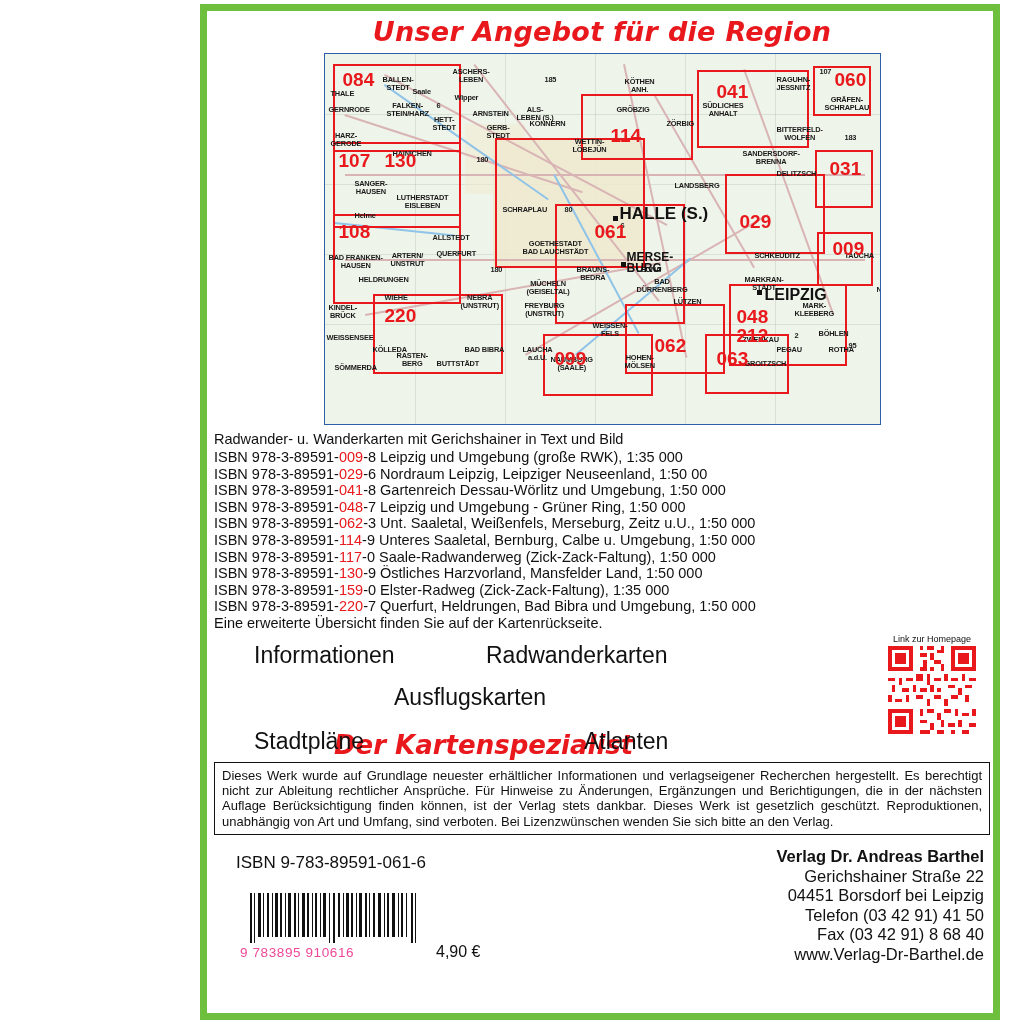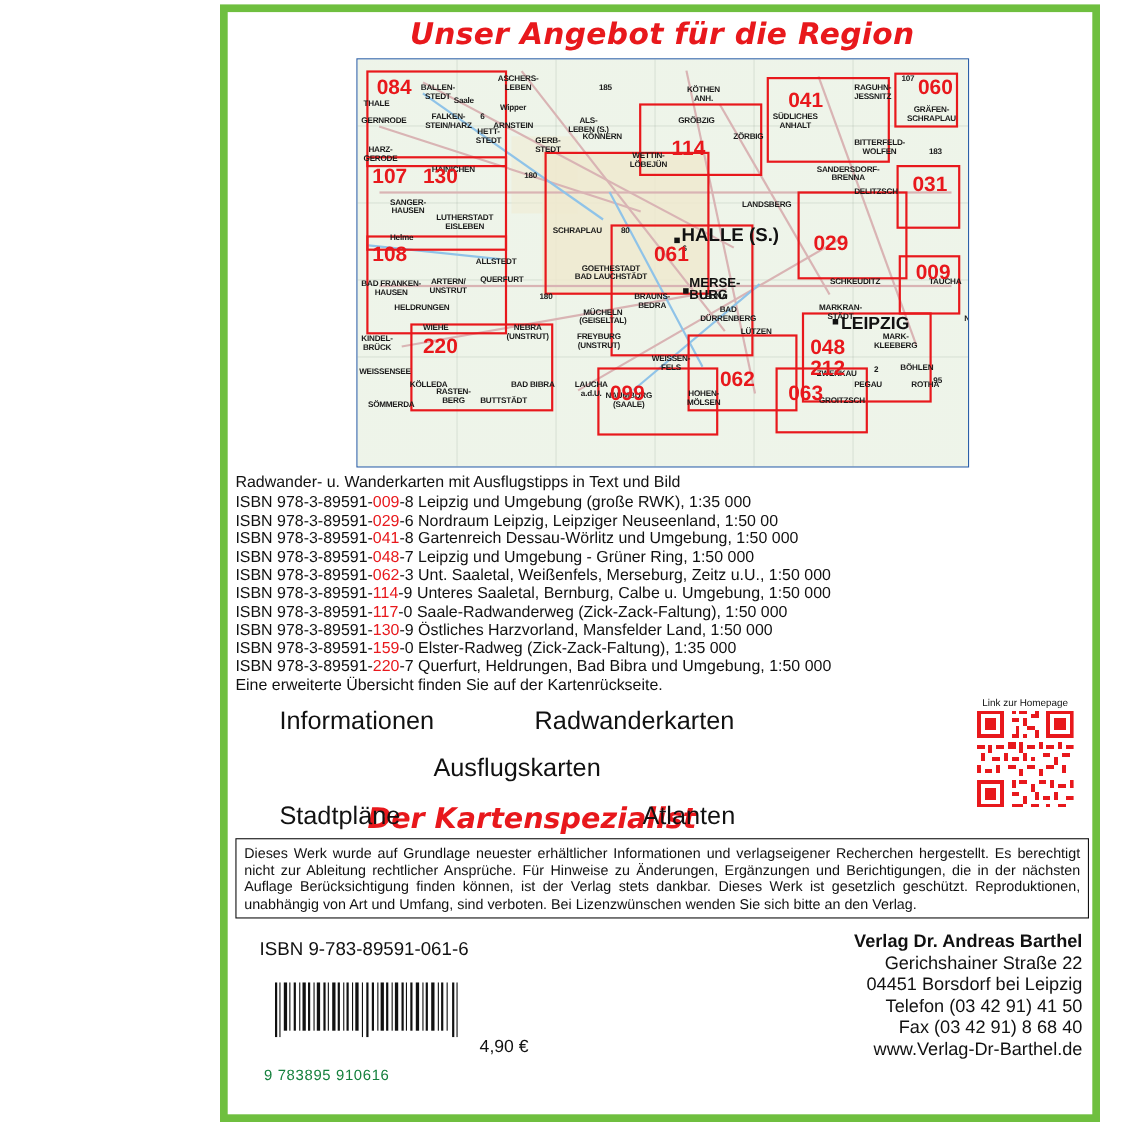--- a/index.html
+++ b/index.html
@@ -86,21 +86,21 @@
   
   .legal{
     margin-top:6px;border:1px solid #111;padding:5px 7px;font-size:13px;line-height:15.4px;
     color:#111;text-align:justify;
   }
 
   
   .footer{position:relative;margin-top:12px;height:128px;}
   .isbn-foot{position:absolute;left:22px;top:6px;font-size:17px;color:#111;}
   .barcode{position:absolute;left:34px;top:46px;width:172px;height:50px;}
-  .barcode-num{position:absolute;left:26px;top:98px;font-size:13.5px;letter-spacing:.6px;color:#15803d;margin-top:25px;}
+  .barcode-num{position:absolute;left:26px;top:98px;font-size:13.5px;letter-spacing:.6px;color:#ec4899;}
   .price{position:absolute;left:222px;top:96px;font-size:16px;color:#111;}
   .pub{position:absolute;right:6px;top:0;text-align:right;font-size:16.5px;line-height:19.5px;color:#111;}
   .pub .name{font-weight:bold;}
 </style>
 </head>
 <body>
 
 <div class="page">
   <div class="white-left"></div>
   <div class="green-frame"></div>
@@ -169,21 +169,21 @@
         <div class="place" style="left: 378px; top: 48px; white-space: pre;">SÜDLICHES
 ANHALT</div>
         <div class="place" style="left: 452px; top: 22px; white-space: pre;">RAGUHN-
 JESSNITZ</div>
         <div class="place" style="left: 495px; top: 14px; white-space: pre;">107</div>
         <div class="place" style="left: 500px; top: 42px; white-space: pre;">GRÄFEN-
 SCHRAPLAU</div>
         <div class="place" style="left: 4px; top: 52px; white-space: pre;">GERNRODE</div>
         <div class="place" style="left: 62px; top: 48px; white-space: pre;">FALKEN-
 STEIN/HARZ</div>
-        <div class="place" style="left: 124px; top: 56px; white-space: pre;">ARNSTEIN</div>
+        <div class="place" style="left: 148px; top: 56px; white-space: pre;">ARNSTEIN</div>
         <div class="place" style="left: 192px; top: 52px; white-space: pre;">ALS-
 LEBEN (S.)</div>
         <div class="place" style="left: 292px; top: 52px; white-space: pre;">GRÖBZIG</div>
         <div class="place" style="left: 452px; top: 72px; white-space: pre;">BITTERFELD-
 WOLFEN</div>
         <div class="place" style="left: 520px; top: 80px; white-space: pre;">183</div>
         <div class="place" style="left: 6px; top: 78px; white-space: pre;">HARZ-
 GERODE</div>
         <div class="place" style="left: 108px; top: 62px; white-space: pre;">HETT-
 STEDT</div>
@@ -283,21 +283,21 @@
         <div class="sheetnum" style="left: 392px; top: 295px;">063</div>
         <div class="city" style="left: 295px; top: 150px; font-size: 17px;">HALLE (S.)</div>
         <div class="city" style="left: 440px; top: 232px; font-size: 16px;">LEIPZIG</div>
         <div class="city" style="left: 302px; top: 196px; font-size: 12px;">MERSE-</div>
         <div class="city" style="left: 302px; top: 207px; font-size: 12px;">BURG</div>
         <div class="dot" style="left: 288px; top: 162px;"></div>
         <div class="dot" style="left: 296px; top: 208px;"></div>
         <div class="dot" style="left: 432px; top: 236px;"></div>
       </div>
 
-    <div class="listhead">Radwander- u. Wanderkarten mit Ausflugstipps in Text und Bild</div>
+    <div class="listhead">Radwander- u. Wanderkarten mit Gerichshainer in Text und Bild</div>
     <div class="isbn-list" id="isbn-list">
         <div class="isbn-row"><span>ISBN 978-3-89591-</span><span class="red">009</span><span>-8 Leipzig und Umgebung (große RWK), 1:35 000</span></div>
         <div class="isbn-row"><span>ISBN 978-3-89591-</span><span class="red">029</span><span>-6 Nordraum Leipzig, Leipziger Neuseenland, 1:50 00</span></div>
         <div class="isbn-row"><span>ISBN 978-3-89591-</span><span class="red">041</span><span>-8 Gartenreich Dessau-Wörlitz und Umgebung, 1:50 000</span></div>
         <div class="isbn-row"><span>ISBN 978-3-89591-</span><span class="red">048</span><span>-7 Leipzig und Umgebung - Grüner Ring, 1:50 000</span></div>
         <div class="isbn-row"><span>ISBN 978-3-89591-</span><span class="red">062</span><span>-3 Unt. Saaletal, Weißenfels, Merseburg, Zeitz u.U., 1:50 000</span></div>
         <div class="isbn-row"><span>ISBN 978-3-89591-</span><span class="red">114</span><span>-9 Unteres Saaletal, Bernburg, Calbe u. Umgebung, 1:50 000</span></div>
         <div class="isbn-row"><span>ISBN 978-3-89591-</span><span class="red">117</span><span>-0 Saale-Radwanderweg (Zick-Zack-Faltung), 1:50 000</span></div>
         <div class="isbn-row"><span>ISBN 978-3-89591-</span><span class="red">130</span><span>-9 Östliches Harzvorland, Mansfelder Land, 1:50 000</span></div>
         <div class="isbn-row"><span>ISBN 978-3-89591-</span><span class="red">159</span><span>-0 Elster-Radweg (Zick-Zack-Faltung), 1:35 000</span></div>

